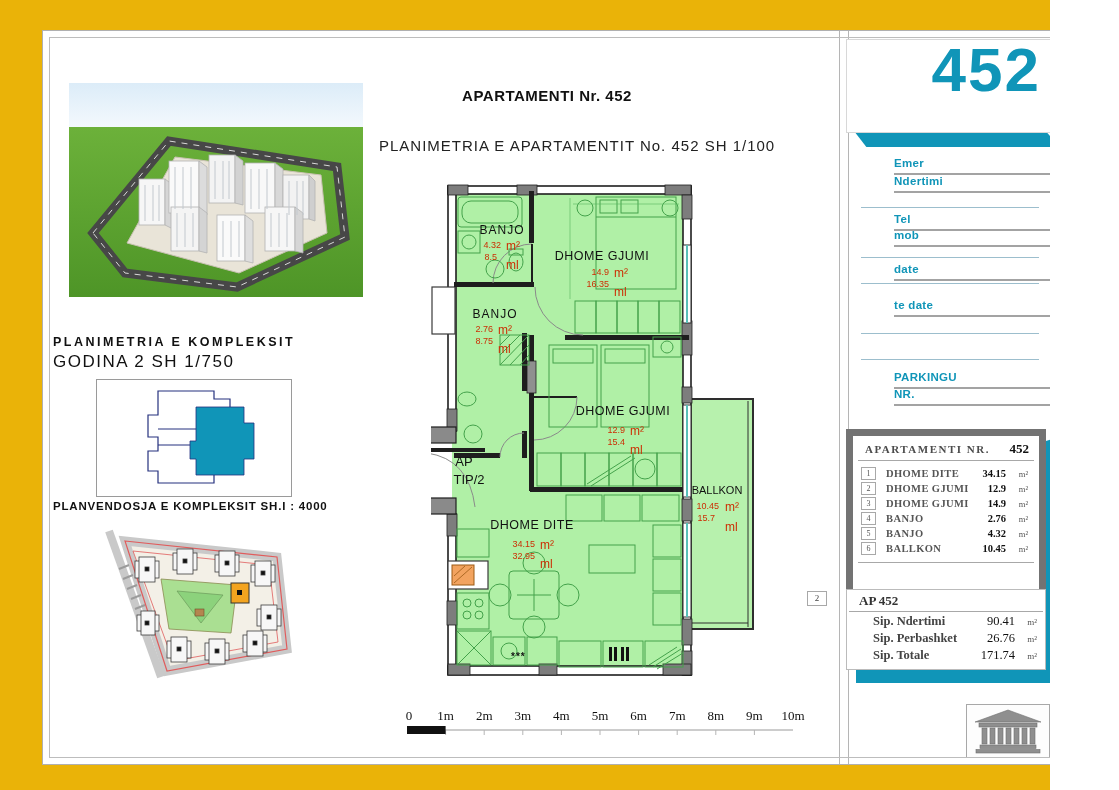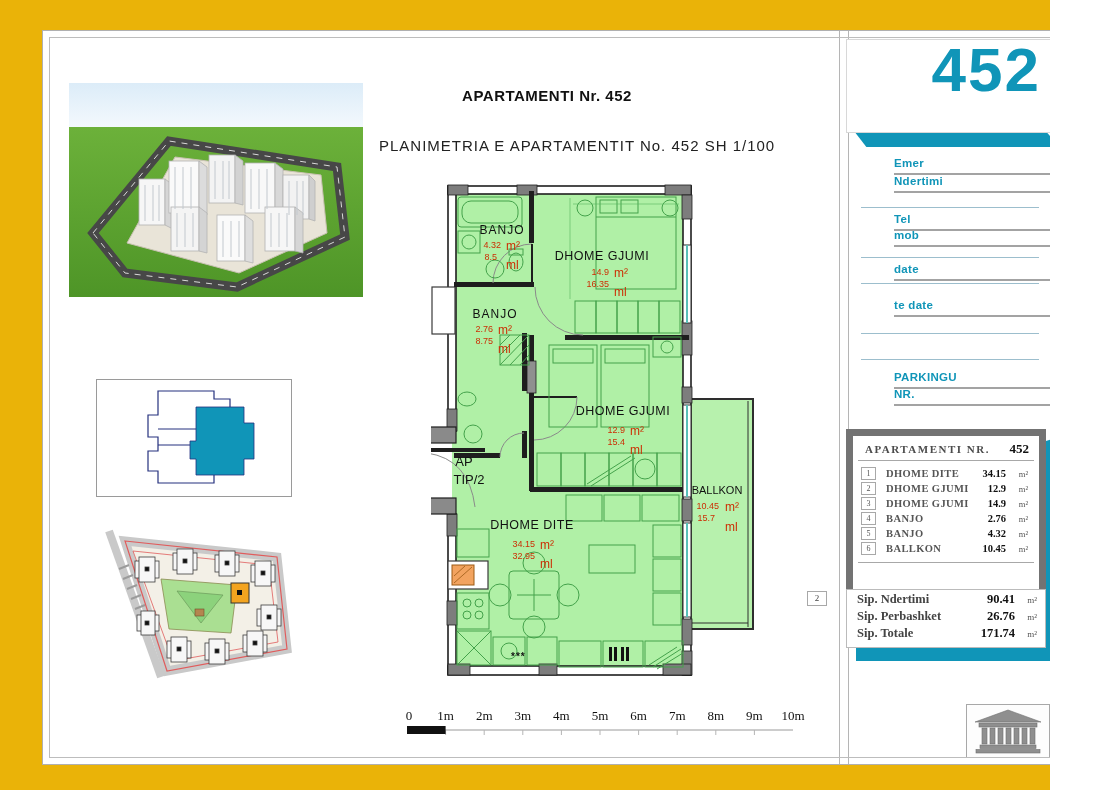--- a/index.html
+++ b/index.html
@@ -50,22 +50,22 @@
   .rtable .tot{display:flex;align-items:baseline;padding:7px 8px 6px 12px;}
   .rtable .tot .tl{flex:1;font-size:19px;font-weight:bold;color:#4c4c4c;letter-spacing:1.5px;margin-top:36px;}
   .rtable .tot .tv{font-size:14px;font-weight:bold;color:#111;}
   .rtable .tot .tu{font-size:10px;color:#555;margin-left:4px;}
 
   .stwrap{position:absolute;left:803px;top:558px;width:200px;font-family:"Liberation Serif",serif;}
   .stwrap .ribbon{position:absolute;left:10px;top:10px;right:-13px;bottom:-13px;background:var(--teal);}
   .stwrap .box{position:relative;background:#fff;border:1px solid #bbb;padding:0 0 6px 0;}
   .stwrap .ttl{font-size:13px;font-weight:bold;color:#333;padding:3px 10px 2px 10px;border-bottom:1px solid #a8a8a8;margin:0 2px;}
   .srow{display:flex;align-items:baseline;padding:2px 8px 0 10px;}
-  .srow .nm{flex:1;font-size:12.5px;font-weight:bold;color:#444;}
-  .srow .v{width:48px;text-align:right;font-size:12.5px;font-weight:bold;color:#111;}
+  .srow .nm{flex:1;font-size:12.5px;font-weight:bold;color:#444;margin-left:16px;}
+  .srow .v{width:48px;text-align:right;font-size:12.5px;font-weight:normal;color:#111;}
   .srow .u{width:22px;font-size:9px;color:#555;text-align:right;}
   .idxbox{position:absolute;left:764px;top:560px;width:18px;height:13px;border:1px solid #a8a8a8;font-family:"Liberation Serif",serif;font-size:9px;color:#444;text-align:center;line-height:13px;}
 
   .logo{position:absolute;left:923px;top:673px;width:82px;height:52px;border:1px solid #a8a8a8;background:#fdfdfd;}
 
   :root{--teal:#1095b8;}
   svg text{font-family:"Liberation Sans",sans-serif;}
   svg .serif{font-family:"Liberation Serif",serif;}
 </style>
 </head>
@@ -133,29 +133,34 @@
             <path d="M202,130 v34 M210,130 v34 M218,130 v34"></path>
         <path d="M154,138 v36 M162,138 v36 M170,138 v36"></path>
             <path d="M108,130 v34 M116,130 v34 M124,130 v34"></path>
       </g>
     </g>
   </svg>
 
   <div class="title1">APARTAMENTI Nr. 452</div>
   <div class="title2">PLANIMETRIA E APARTAMENTIT No. 452 SH 1/100</div>
 
+  <div class="kompleks">
+    <div class="l1">PLANIMETRIA E KOMPLEKSIT</div>
+    <div class="l2">GODINA 2  SH 1/750</div>
+  </div>
 
   <svg class="kdiagram" viewBox="0 0 196 118">
     <rect x="0.5" y="0.5" width="195" height="117" fill="#fff" stroke="#9a9a9a"></rect>
     <path d="M62,12 L118,12 L118,20 L134,20 L134,46 L126,46 L126,60 L134,60 L134,88 L118,88 L118,104 L62,104 L62,92 L52,92 L52,72 L62,72 L62,58 L52,58 L52,36 L62,36 Z" fill="#ffffff" stroke="#25317e" stroke-width="1.2"></path>
     <line x1="62" y1="50" x2="126" y2="50" stroke="#25317e" stroke-width="1"></line>
     <line x1="62" y1="66" x2="126" y2="66" stroke="#25317e" stroke-width="1"></line>
     <path d="M100,28 L148,28 L148,44 L158,44 L158,80 L148,80 L148,96 L100,96 L100,80 L94,80 L94,62 L100,62 Z" fill="#1095b8" stroke="#25317e" stroke-width="0.8"></path>
   </svg>
 
+  <div class="planvend">PLANVENDOSJA E KOMPLEKSIT SH.I : 4000</div>
 
   <svg class="sitemap" viewBox="0 0 222 152">
     <rect width="222" height="152" fill="#ffffff"></rect>
     <path d="M44,12 L196,28 L206,120 L86,142 Z" fill="#f3f0e7" stroke="#c9c9c9" stroke-width="9"></path>
     <path d="M28,2 L80,148" stroke="#c9c9c9" stroke-width="8" fill="none"></path>
     <g stroke="#9b9b9b" stroke-width="2">
       <path d="M38,40 l10,-4 M42,50 l10,-4 M46,60 l10,-4 M50,70 l10,-4 M54,80 l10,-4 M58,90 l10,-4"></path>
     </g>
     <path d="M44,12 L196,28 L206,120 L86,142 Z" fill="none" stroke="#e05c5c" stroke-width="1.2"></path>
     <path d="M52,22 L188,36 L197,113 L92,132 Z" fill="none" stroke="#e05c5c" stroke-width="0.8"></path>
@@ -533,20 +538,21 @@
         <span class="tv">42.60</span>
         <span class="tu">m²</span>
       </div>
     </div>
   </div>
 
   <div class="idxbox">2</div>
   <div class="stwrap">
     <div class="ribbon"></div>
     <div class="box">
+      <div class="ttl">AP 452</div>
       <div class="srow">
             <span class="nm">Sip. Ndertimi</span>
             <span class="v">90.41</span>
             <span class="u">m²</span>
           </div>
       <div class="srow">
             <span class="nm">Sip. Perbashket</span>
             <span class="v">26.76</span>
             <span class="u">m²</span>
           </div>

